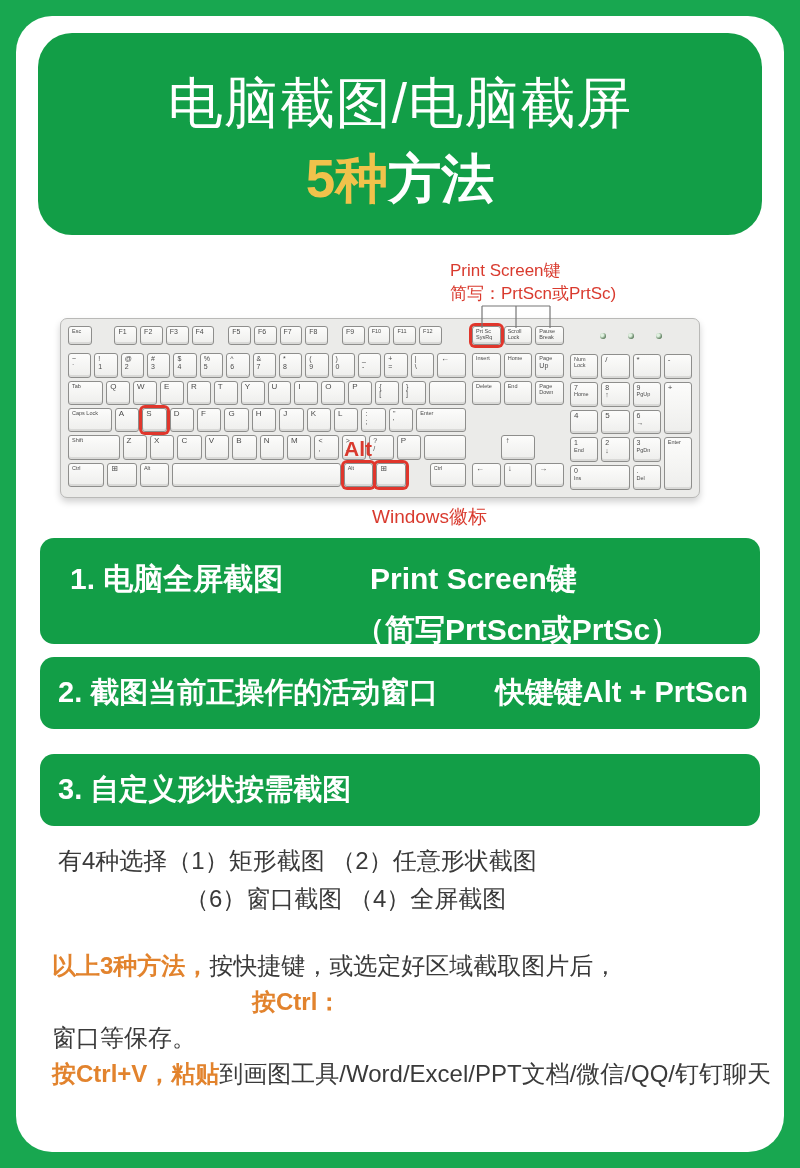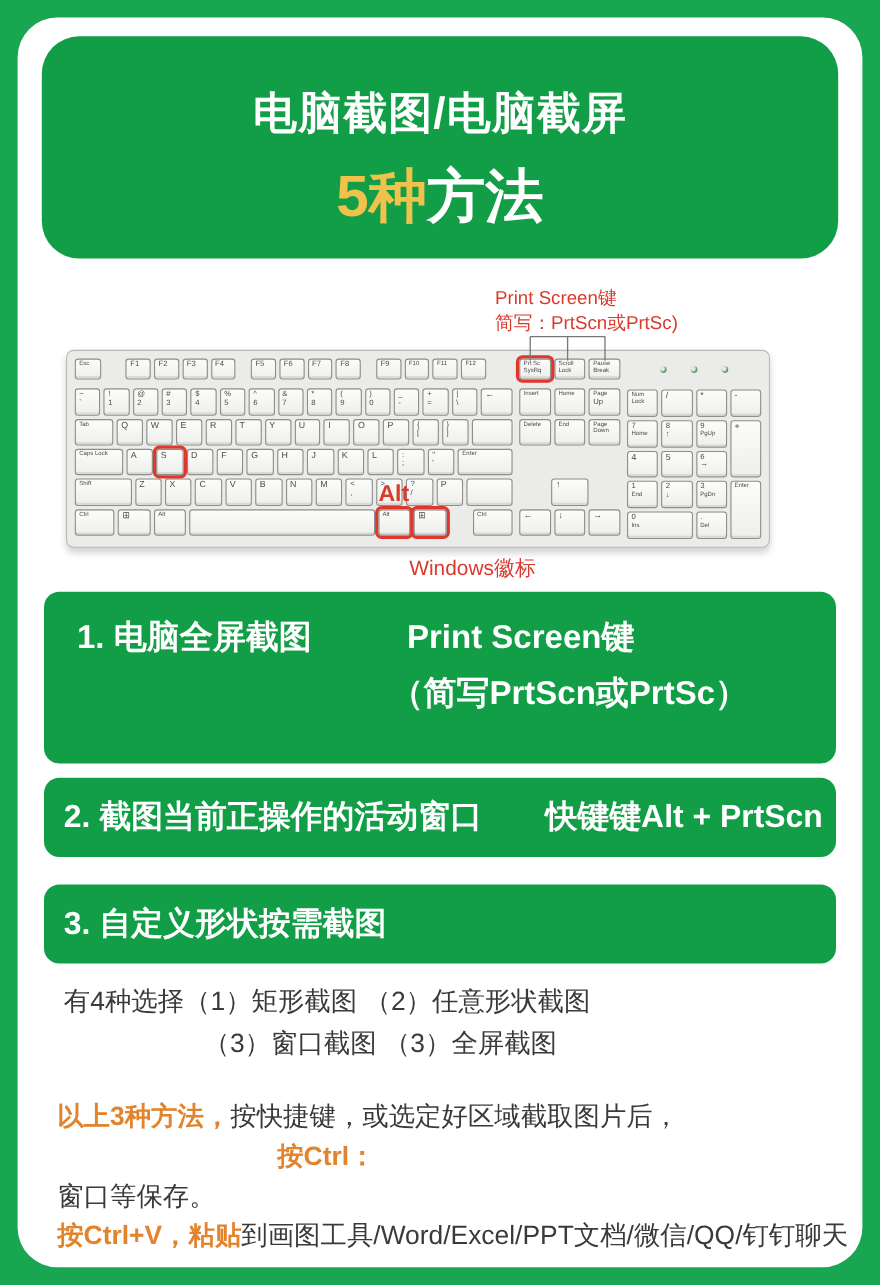--- a/index.html
+++ b/index.html
@@ -1,21 +1,21 @@
 <!DOCTYPE html>
 <html><head>
 <meta charset="utf-8">
 <style>
   html,body{margin:0;padding:0;background:#fff;}
   .poster{position:relative;width:800px;height:1168px;background:#18a750;overflow:hidden;
           font-family:"Liberation Sans","DejaVu Sans",sans-serif;}
   .sheet{position:absolute;left:16px;top:16px;right:16px;bottom:16px;background:#ffffff;border-radius:36px;}
   .header-card{position:absolute;left:38px;right:38px;top:33px;height:202px;background:#129e47;
                border-radius:34px;text-align:center;color:#fff;box-sizing:border-box;padding-top:40px;}
-  .t1{font-size:40px;font-weight:700;line-height:60px;letter-spacing:1px;}
+  .t1{font-size:55px;font-weight:400;line-height:60px;letter-spacing:1px;}
   .t2{margin-top:18px;font-size:53px;font-weight:700;line-height:56px;}
   .t2 .yellow{color:#f0c24b;}
   .content{position:absolute;left:16px;top:16px;width:768px;}
 
   
   .kb-section{position:relative;margin-top:222px;height:300px;}
   .kb-body{position:absolute;left:44px;top:80px;width:640px;height:180px;background:#ebebe9;
            border:1px solid #b9b9b7;border-radius:7px;box-shadow:0 4px 7px rgba(0,0,0,.18);
            padding:7px;display:flex;gap:6px;box-sizing:border-box;}
   .kb-main{width:398px;display:flex;flex-direction:column;}
@@ -35,21 +35,21 @@
   .led-row{height:20px;margin-bottom:8px;display:flex;align-items:center;justify-content:space-evenly;padding:0 8px;}
   .led{width:6px;height:6px;border-radius:50%;background:radial-gradient(circle at 35% 35%,#dff0df 0 25%,#4f7350 75%);}
 
   .ps-note{position:absolute;left:434px;top:21px;color:#d93a2e;font-size:17px;line-height:23px;font-weight:500;z-index:4;}
   .callout{position:absolute;left:462px;top:66px;z-index:3;}
   .alt-note{position:absolute;left:328px;top:199px;color:#d93a2e;font-size:21px;font-weight:700;z-index:4;}
   .win-note{position:absolute;left:356px;top:266px;color:#d93a2e;font-size:19px;font-weight:500;z-index:4;}
 
   
   .banner{background:#129e47;border-radius:14px;margin:0 24px;color:#fff;font-weight:700;}
-  .banner1{height:156px;position:relative;margin-bottom:13px;}
+  .banner1{height:106px;position:relative;margin-bottom:13px;}
   .banner1 .bt{position:absolute;left:30px;top:21px;font-size:30px;}
   .banner1 .bk1{position:absolute;left:330px;top:21px;font-size:30px;}
   .banner1 .bk2{position:absolute;left:315px;top:72px;font-size:30px;}
   .banner-line{height:72px;display:flex;align-items:center;justify-content:space-between;
                padding:0 12px 0 18px;font-size:29px;box-sizing:border-box;}
   .banner2{margin-bottom:25px;}
 
   .details{margin:16px 0 0 42px;font-size:24px;line-height:38px;color:#3a3a3a;}
   .details .indent{padding-left:127px;}
   .footer{margin:30px 0 0 36px;font-size:24px;line-height:36px;color:#3a3a3a;}
@@ -484,21 +484,21 @@
       <span>2. 截图当前正操作的活动窗口</span>
       <span>快键键Alt + PrtScn</span>
     </div>
 
     <div class="banner banner-line banner3">
       <span>3. 自定义形状按需截图</span>
     </div>
 
     <div class="details">
       <div>有4种选择（1）矩形截图 （2）任意形状截图</div>
-      <div class="indent">（3）窗口截图 （3）全屏截图</div>
+      <div class="indent">（6）窗口截图 （4）全屏截图</div>
     </div>
 
     <div class="footer">
       <div>
         <span class="hl">以上3种方法，</span><span>按快捷键，或选定好区域截取图片后，</span>
       </div>
       <div class="next">
         <span class="hl">按Ctrl：</span>
       </div>
       <div>窗口等保存。</div>

